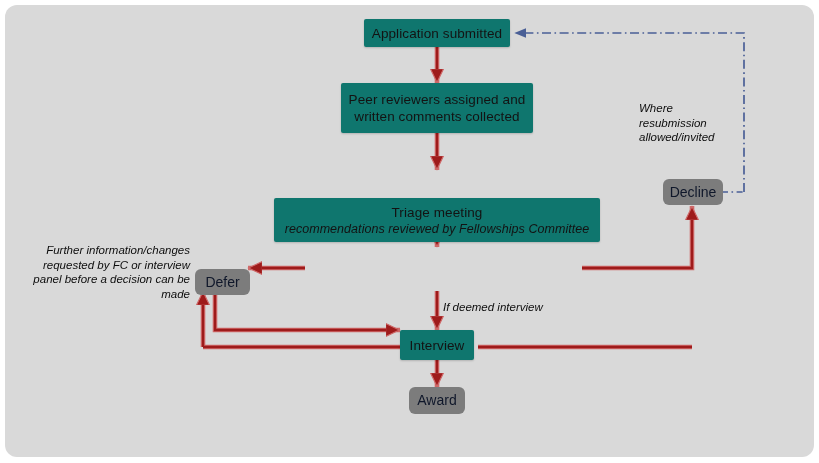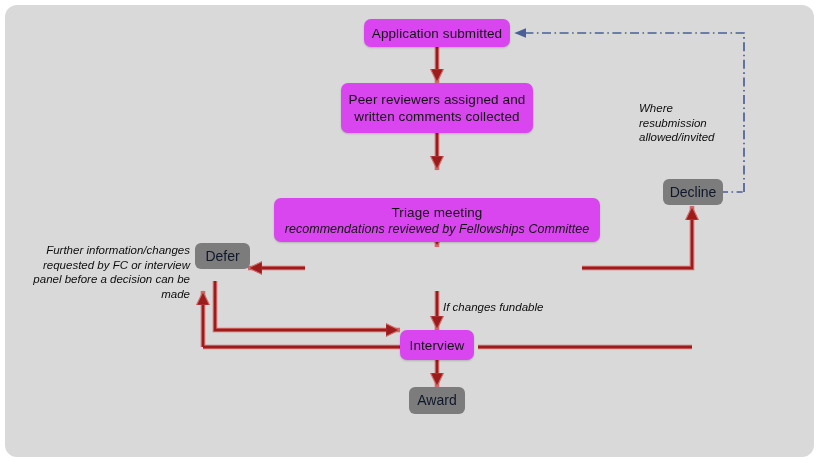--- a/index.html
+++ b/index.html
@@ -35,22 +35,22 @@
   .node {
     position: absolute;
     box-sizing: border-box;
     display: flex;
     flex-direction: column;
     align-items: center;
     justify-content: center;
     text-align: center;
   }
   .node-white {
-    background: #d946ef;
-    border-radius: 7px;
+    background: #0f766e;
+    border-radius: 2px;
     color: #131313;
     box-shadow: 0 1px 2px rgba(0,0,0,0.18);
   }
   .node-gray {
     background: #7c7c7c;
     border-radius: 6px;
     color: #0f172a;
   }
   .node-title {
     font-size: 13.5px;
@@ -145,30 +145,30 @@
 
 
   <div class="node node-white" style="left:400px; top:330px; width:74px; height:30px;">
     <div class="node-title">Interview</div>
   </div>
 
   <div class="node node-gray" style="left:409px; top:387px; width:56px; height:27px;">
     <div class="gray-label">Award</div>
   </div>
 
-  <div class="node node-gray" style="left:195px; top:243px; width:55px; height:26px;">
+  <div class="node node-gray" style="left:195px; top:269px; width:55px; height:26px;">
     <div class="gray-label">Defer</div>
   </div>
 
   <div class="node node-gray" style="left:663px; top:179px; width:60px; height:26px;">
     <div class="gray-label">Decline</div>
   </div>
 
   <div class="anno anno-left" style="left:443px; top:300px; width:150px;">
-    <span>If changes fundable</span>
+    <span>If deemed interview</span>
   </div>
 
   <div class="anno anno-left" style="left:639px; top:101px; width:110px;">
     <div>Where</div>
     <div>resubmission</div>
     <div>allowed/invited</div>
   </div>
 
   <div class="anno anno-right" style="left:30px; top:243px; width:160px;">
     <div>Further information/changes</div>

